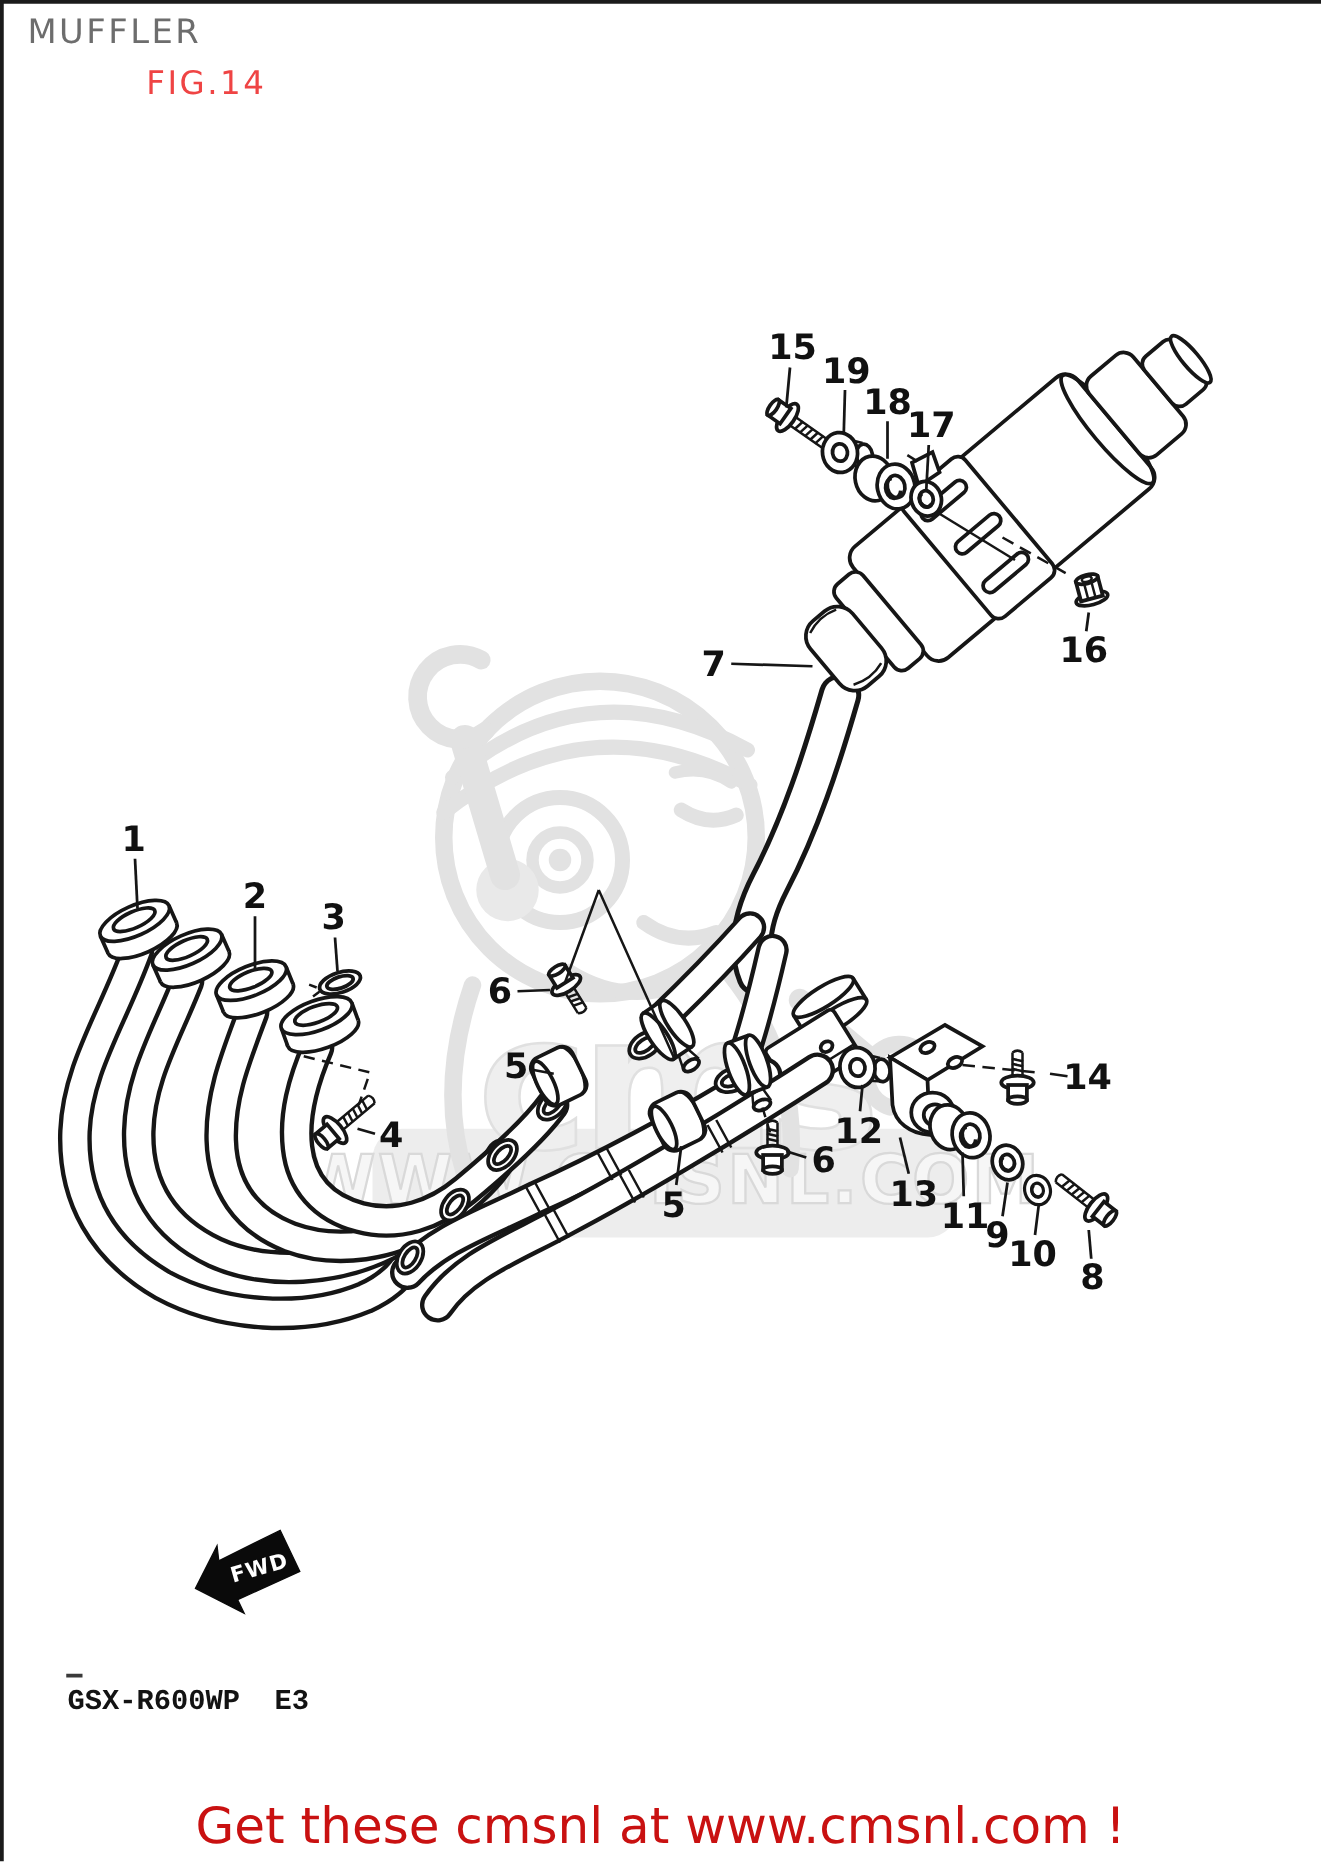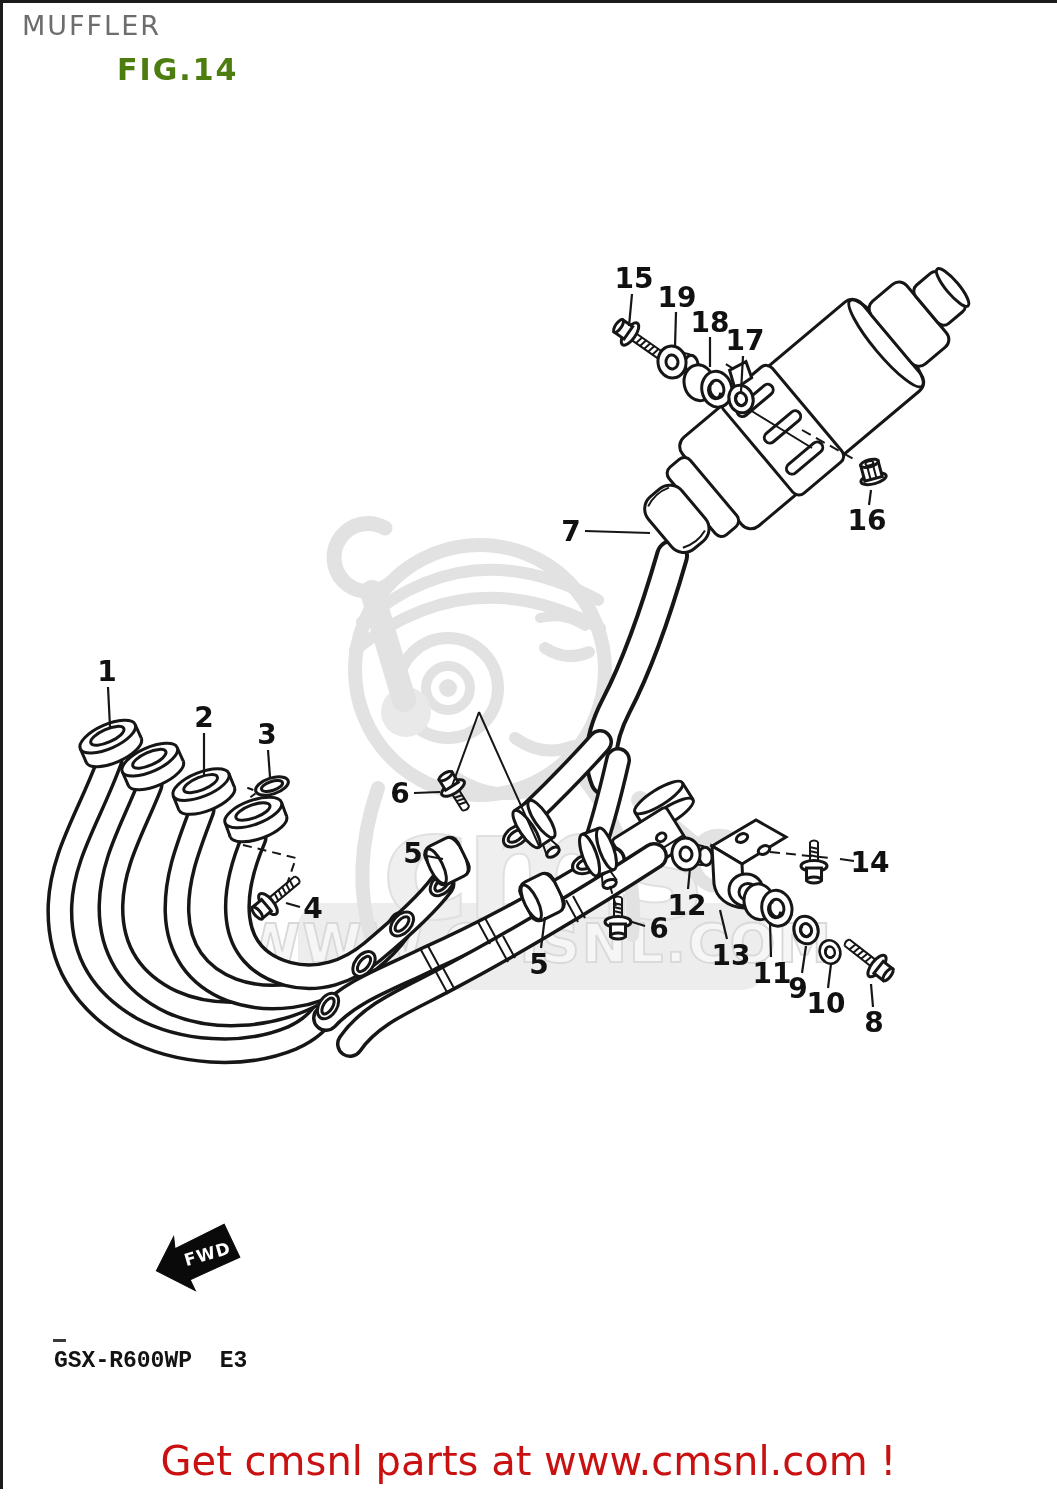--- a/index.html
+++ b/index.html
@@ -1,21 +1,21 @@
 <!DOCTYPE html>
 <html><head>
 <meta charset="utf-8">
 <style>
   html,body{margin:0;padding:0;background:#fff;}
   .page{position:relative;width:1057px;height:1500px;background:#ffffff;overflow:hidden;
         font-family:"DejaVu Sans","Liberation Sans",sans-serif;}
   .border-top{position:absolute;left:0;top:0;width:1057px;height:3px;background:#1b1b1b;}
   .border-left{position:absolute;left:0;top:0;width:3px;height:1489px;background:#1b1b1b;}
   .page-title{position:absolute;left:22px;top:10px;font-size:27px;letter-spacing:2px;color:#6d6d6d;}
-  .fig-label{position:absolute;left:117px;top:52px;font-size:30px;font-weight:700;letter-spacing:2px;color:#4d7c0f;}
+  .fig-label{position:absolute;left:117px;top:52px;font-size:26px;font-weight:400;letter-spacing:2px;color:#ef4444;}
   .model-code{position:absolute;left:54px;top:1348px;font-size:23px;font-weight:700;
               font-family:Liberation Mono, monospace;color:#131313;white-space:pre;}
   .scan-dash{position:absolute;left:53px;top:1339px;width:13px;height:3px;background:#3a3a3a;}
   .footer-line{position:absolute;left:0;top:1438px;width:1057px;text-align:center;
                font-size:40px;color:#c91111;}
   svg{position:absolute;left:0;top:0;}
   .lineart{fill:#ffffff;stroke:#161616;stroke-width:3;}
   .lineonly{fill:none;stroke:#161616;stroke-width:3;}
   .thin{fill:none;stroke:#161616;stroke-width:2;}
   .pipe-o{fill:none;stroke:#161616;stroke-linecap:round;stroke-linejoin:round;}
@@ -303,14 +303,14 @@
         <text x="745" y="340" class="callout-num">17</text>
         <line x1="710" y1="337" x2="710" y2="367" class="leader"></line>
         <text x="710" y="322" class="callout-num">18</text>
         <line x1="676" y1="312" x2="675" y2="347" class="leader"></line>
         <text x="677" y="297" class="callout-num">19</text>
       </g>
   </svg>
 
   <div class="scan-dash"></div>
   <div class="model-code">GSX-R600WP  E3</div>
-  <div class="footer-line">Get cmsnl parts at www.cmsnl.com !</div>
+  <div class="footer-line">Get these cmsnl at www.cmsnl.com !</div>
 </div>
 
 </body></html>

